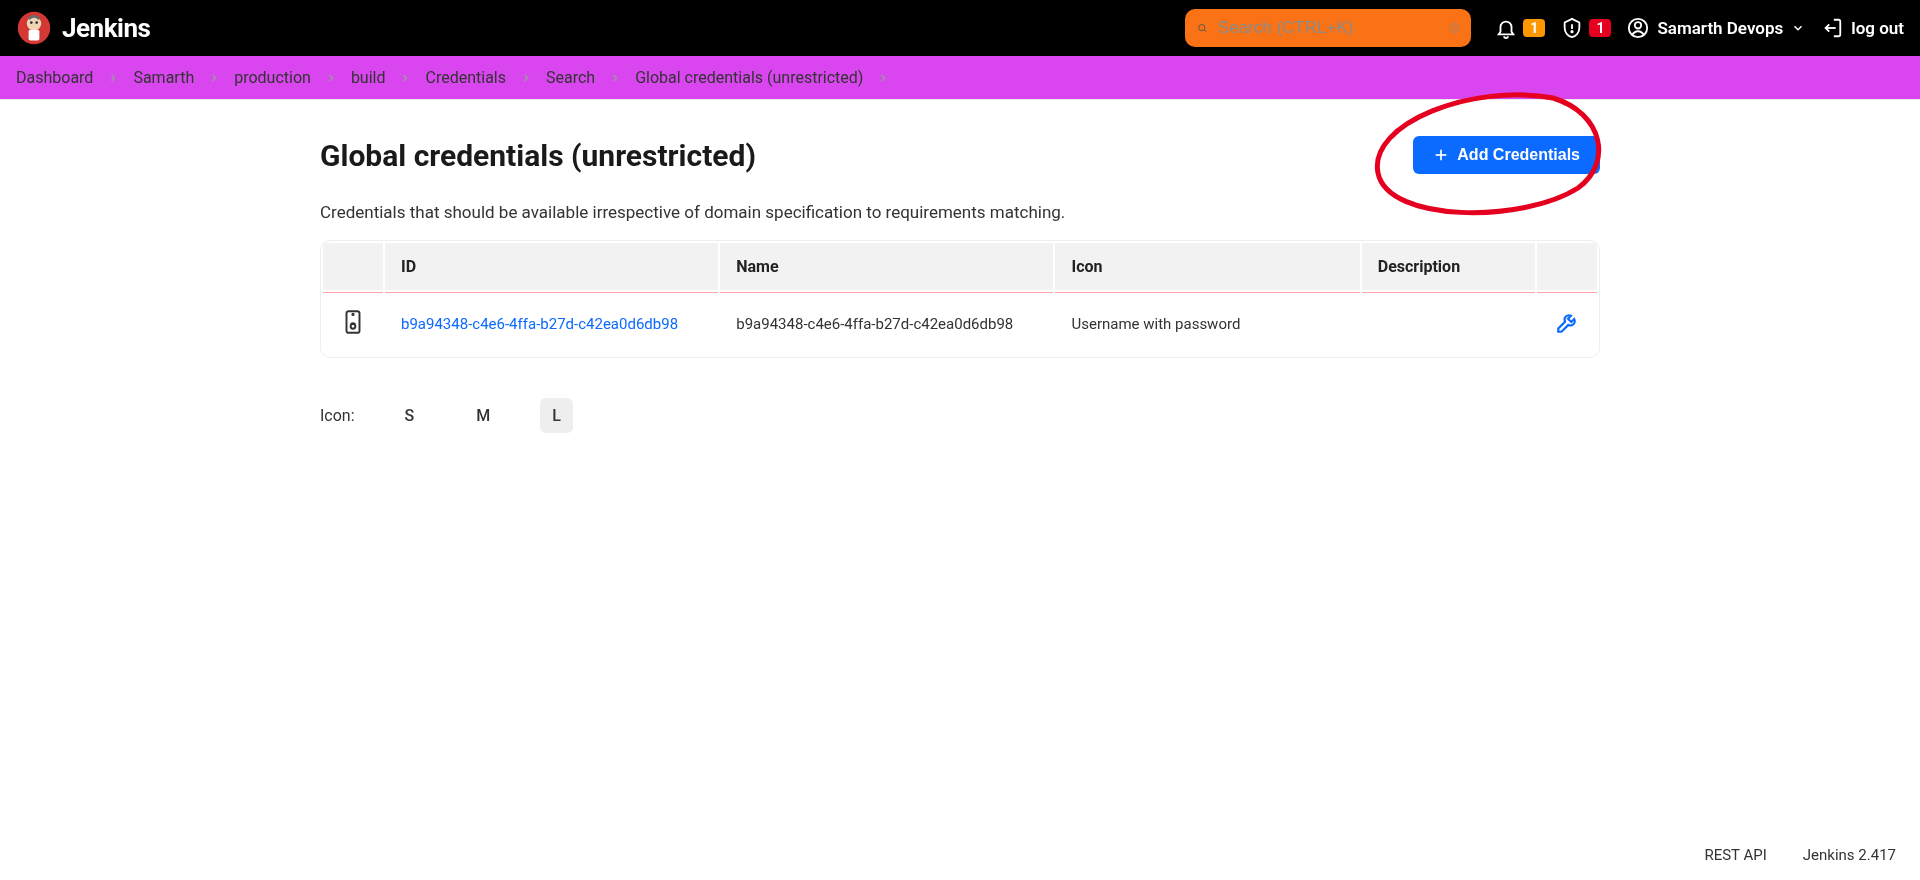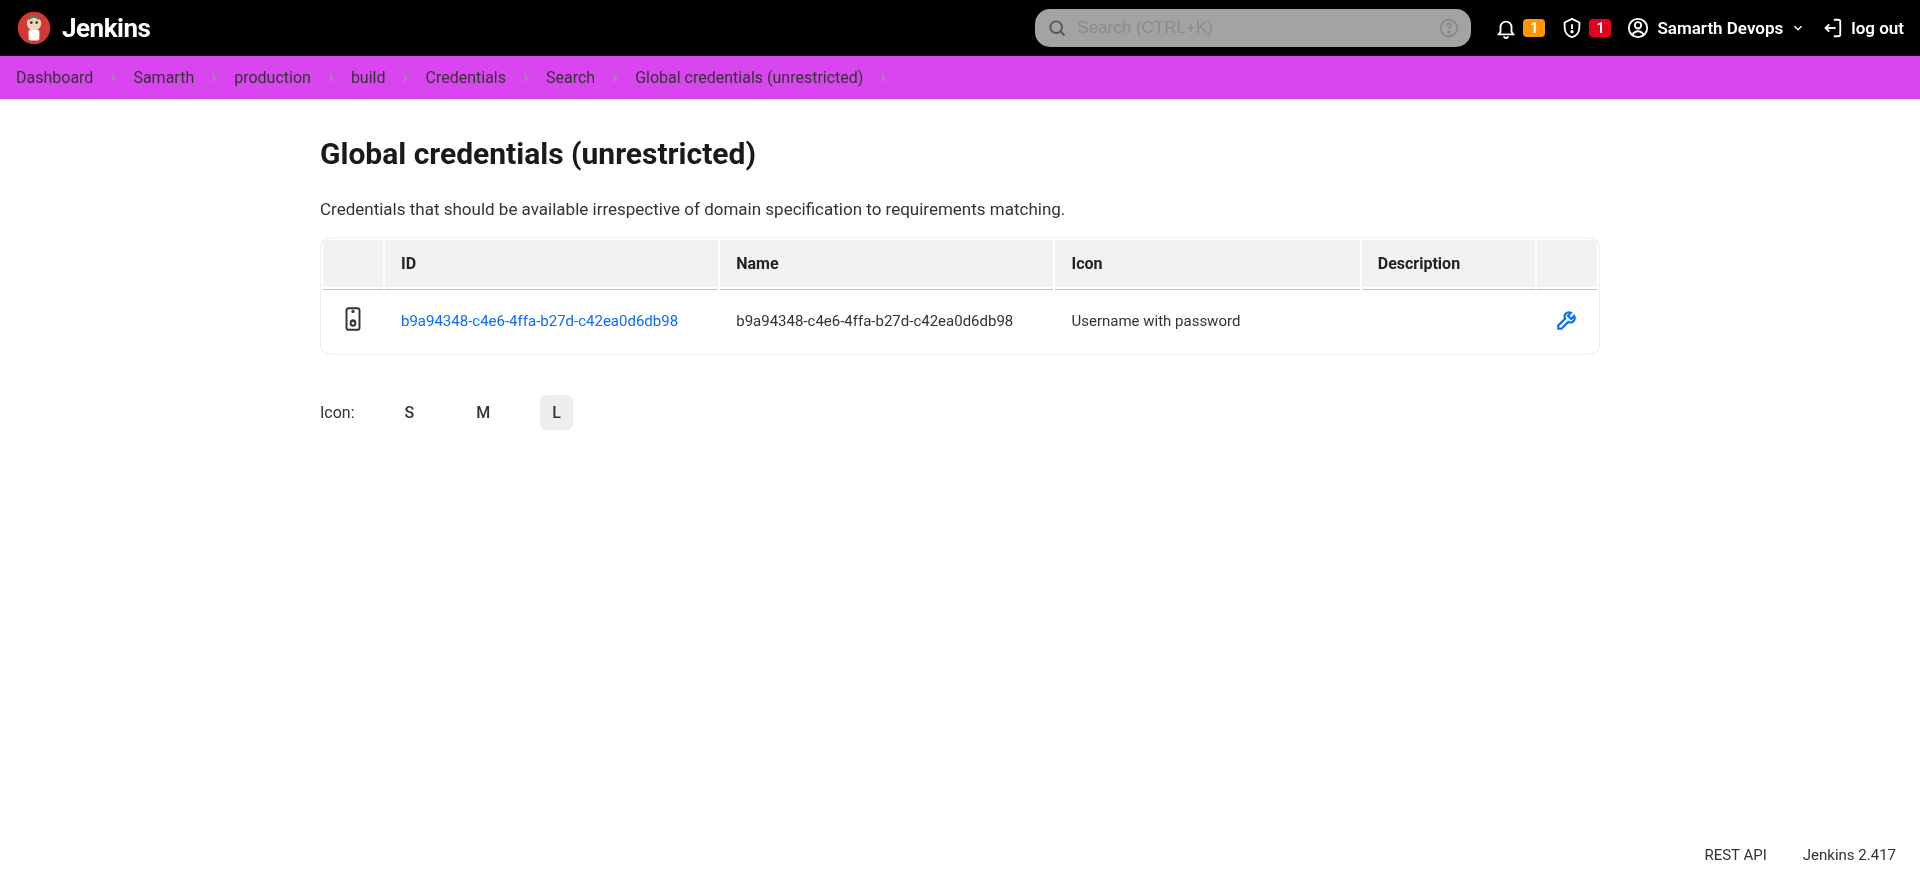--- a/index.html
+++ b/index.html
@@ -4,21 +4,21 @@
 <style>
 * { box-sizing: border-box; margin: 0; padding: 0; }
 body { font-family: -apple-system, BlinkMacSystemFont, "Segoe UI", Roboto, sans-serif; background: #fff; color: #333; }
 
 
 .header { background: #000; height: 56px; display: flex; align-items: center; padding: 0 16px; color: #fff; }
 .logo-wrap { display: flex; align-items: center; gap: 10px; }
 .logo-svg { width: 36px; height: 36px; }
 .brand { font-size: 26px; font-weight: 700; letter-spacing: -0.5px; }
 .header-spacer { flex: 1; }
-.search-box { position: relative; width: 436px; background: #a3a3a3; border-radius: 15px; height: 38px; display: flex; align-items: center; padding: 0 12px; gap: 10px; }
+.search-box { position: relative; width: 286px; background: #f97316; border-radius: 10px; height: 38px; display: flex; align-items: center; padding: 0 12px; gap: 10px; }
 .search-box input { border: none; outline: none; font-size: 17px; flex: 1; color: #333; background: transparent; }
 .search-box input::placeholder { color: #8a8a8a; }
 .header-actions { display: flex; align-items: center; gap: 16px; margin-left: 24px; }
 .icon-btn { display: flex; align-items: center; gap: 6px; cursor: pointer; color: #fff; }
 .badge { background: #ff9800; color: #fff; font-weight: 700; font-size: 14px; padding: 1px 7px; border-radius: 4px; }
 .badge.red { background: #e6001f; }
 .user-btn { display: flex; align-items: center; gap: 8px; cursor: pointer; font-size: 17px; font-weight: 600; }
 .logout-btn { display: flex; align-items: center; gap: 8px; cursor: pointer; font-size: 17px; font-weight: 600; }
 
 
@@ -146,20 +146,32 @@
     </svg>
   <a>Global credentials (unrestricted)</a>
   <svg class="chev" width="12" height="12" viewBox="0 0 24 24" fill="none" stroke="currentColor" stroke-width="3">
       <polyline points="9 6 15 12 9 18"></polyline>
     </svg>
 </div>
 
 <div class="main">
   <div class="page-header">
     <h1 class="page-title">Global credentials (unrestricted)</h1>
+    <div class="add-btn-wrap">
+      <svg class="circle-annot" viewBox="0 0 260 140">
+        <path d="M 200 10 C 120 -5, 15 35, 25 85 C 35 135, 170 135, 225 100 C 260 75, 250 25, 200 10 Z" fill="none" stroke="#e6001f" stroke-width="5" stroke-linecap="round"></path>
+      </svg>
+      <button class="add-btn">
+        <svg width="16" height="16" viewBox="0 0 24 24" fill="none" stroke="#fff" stroke-width="2.5">
+          <line x1="12" y1="4" x2="12" y2="20"></line>
+            <line x1="4" y1="12" x2="20" y2="12"></line>
+        </svg>
+        <span>Add Credentials</span>
+      </button>
+    </div>
   </div>
 
   <p class="desc">Credentials that should be available irrespective of domain specification to requirements matching.</p>
 
   <table class="cred-table">
     <thead>
       <tr>
         <th class="icon-cell"></th>
         <th>ID</th>
         <th>Name</th>

